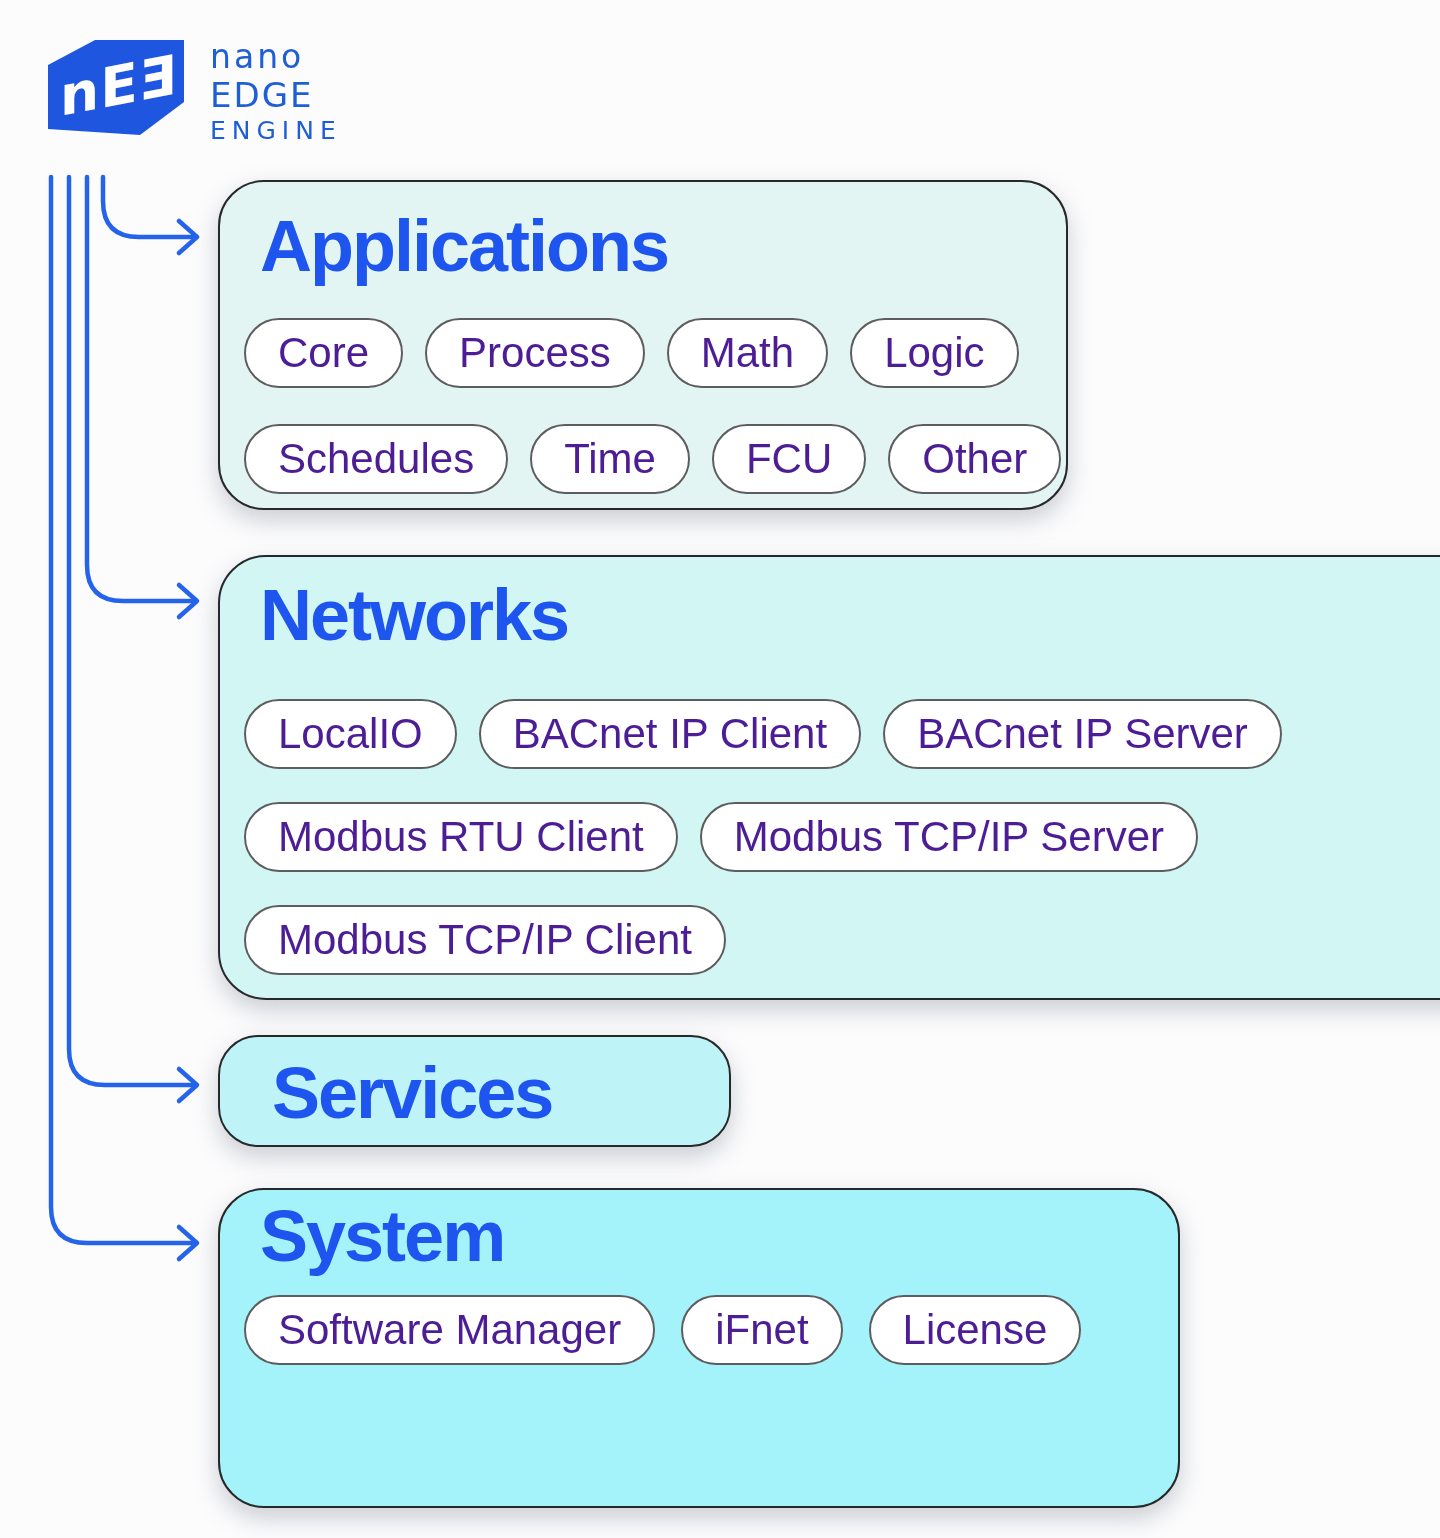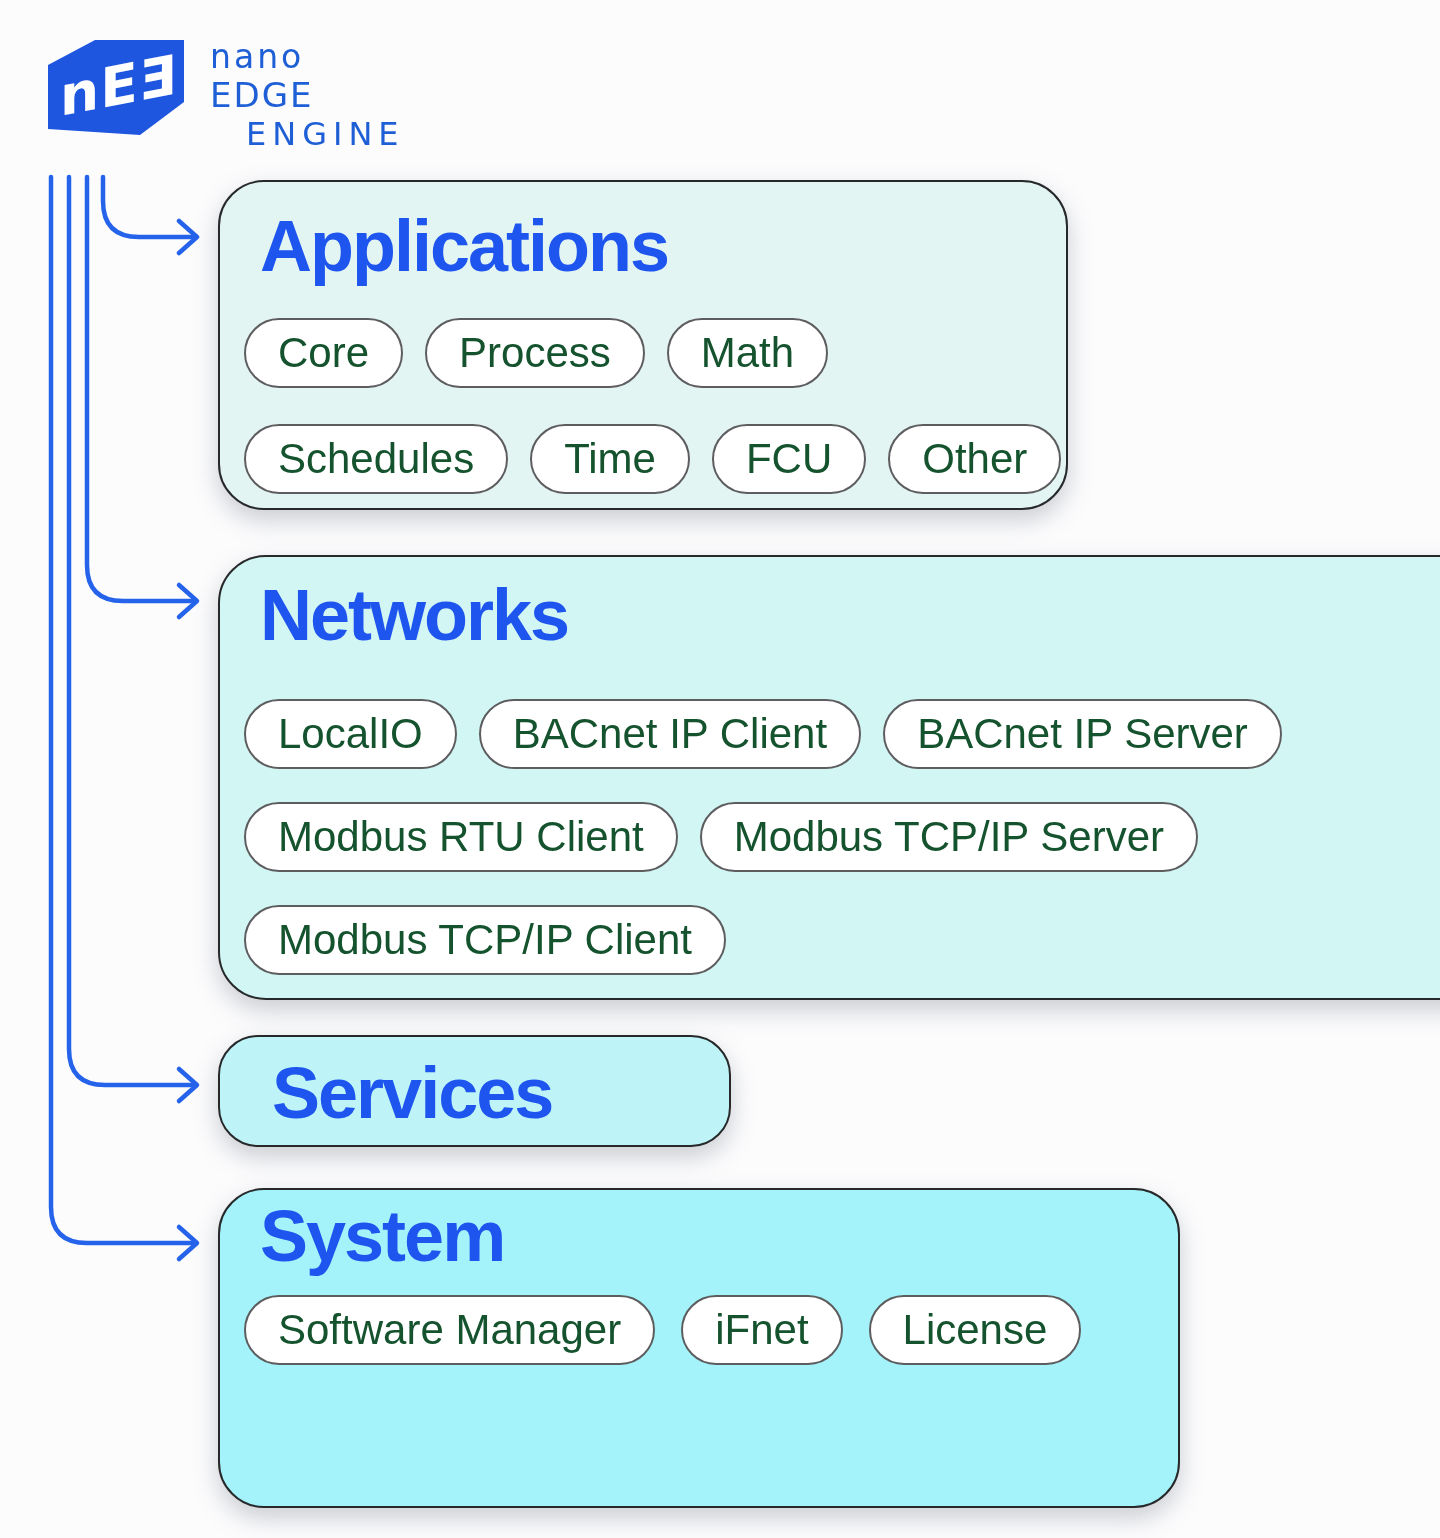--- a/index.html
+++ b/index.html
@@ -13,21 +13,21 @@
 
   
   .logo-mark { position: absolute; left: 48px; top: 38px; }
   .logo-text {
     position: absolute; left: 210px; top: 40px;
     color: #1f5fd6;
     font-family: "DejaVu Sans", sans-serif;
   }
   .logo-line1 { font-size: 33px; line-height: 1; letter-spacing: 3px; margin-bottom: 5px; }
   .logo-line2 { font-size: 34px; line-height: 1; letter-spacing: 2px; margin-bottom: 6px; }
-  .logo-line3 { font-size: 32px; line-height: 1; letter-spacing: 6px; margin-left: 36px; }
+  .logo-line3 { font-size: 25px; line-height: 1; letter-spacing: 6px; }
 
   
   .connectors {
     position: absolute; left: 0; top: 0;
     width: 1440px; height: 1538px;
     pointer-events: none;
   }
 
   
   .box {
@@ -62,21 +62,21 @@
   .net .row2, .net .row3 { margin-top: 33px; }
   .sys .row  { gap: 26px; }
   .sys .row1 { margin-top: 23px; }
   .sys .row2 { margin-top: 28px; }
 
   .pill {
     display: inline-flex; align-items: center; justify-content: center;
     background: #ffffff;
     border: 2px solid #5d5d5f;
     border-radius: 999px;
-    color: #14532d;
+    color: #4c1d95;
     font-size: 42px;
     line-height: 1;
     padding: 12px 32px;
     white-space: nowrap;
   }
 </style>
 </head>
 <body>
 
 <div class="logo-mark">
@@ -104,20 +104,21 @@
   <path d="M51 177 L51 1207 Q51 1243 87 1243 L194 1243"></path>
   <path d="M179 1227 L197 1243 L179 1259"></path>
 </svg>
 
 <section class="box app">
   <h2>Applications</h2>
   <div class="row row1">
     <span class="pill">Core</span>
     <span class="pill">Process</span>
     <span class="pill">Math</span>
+    <span class="pill">Logic</span>
   </div>
   <div class="row row2">
     <span class="pill">Schedules</span>
     <span class="pill">Time</span>
     <span class="pill">FCU</span>
     <span class="pill">Other</span>
   </div>
 </section>
 
 <section class="box net">

